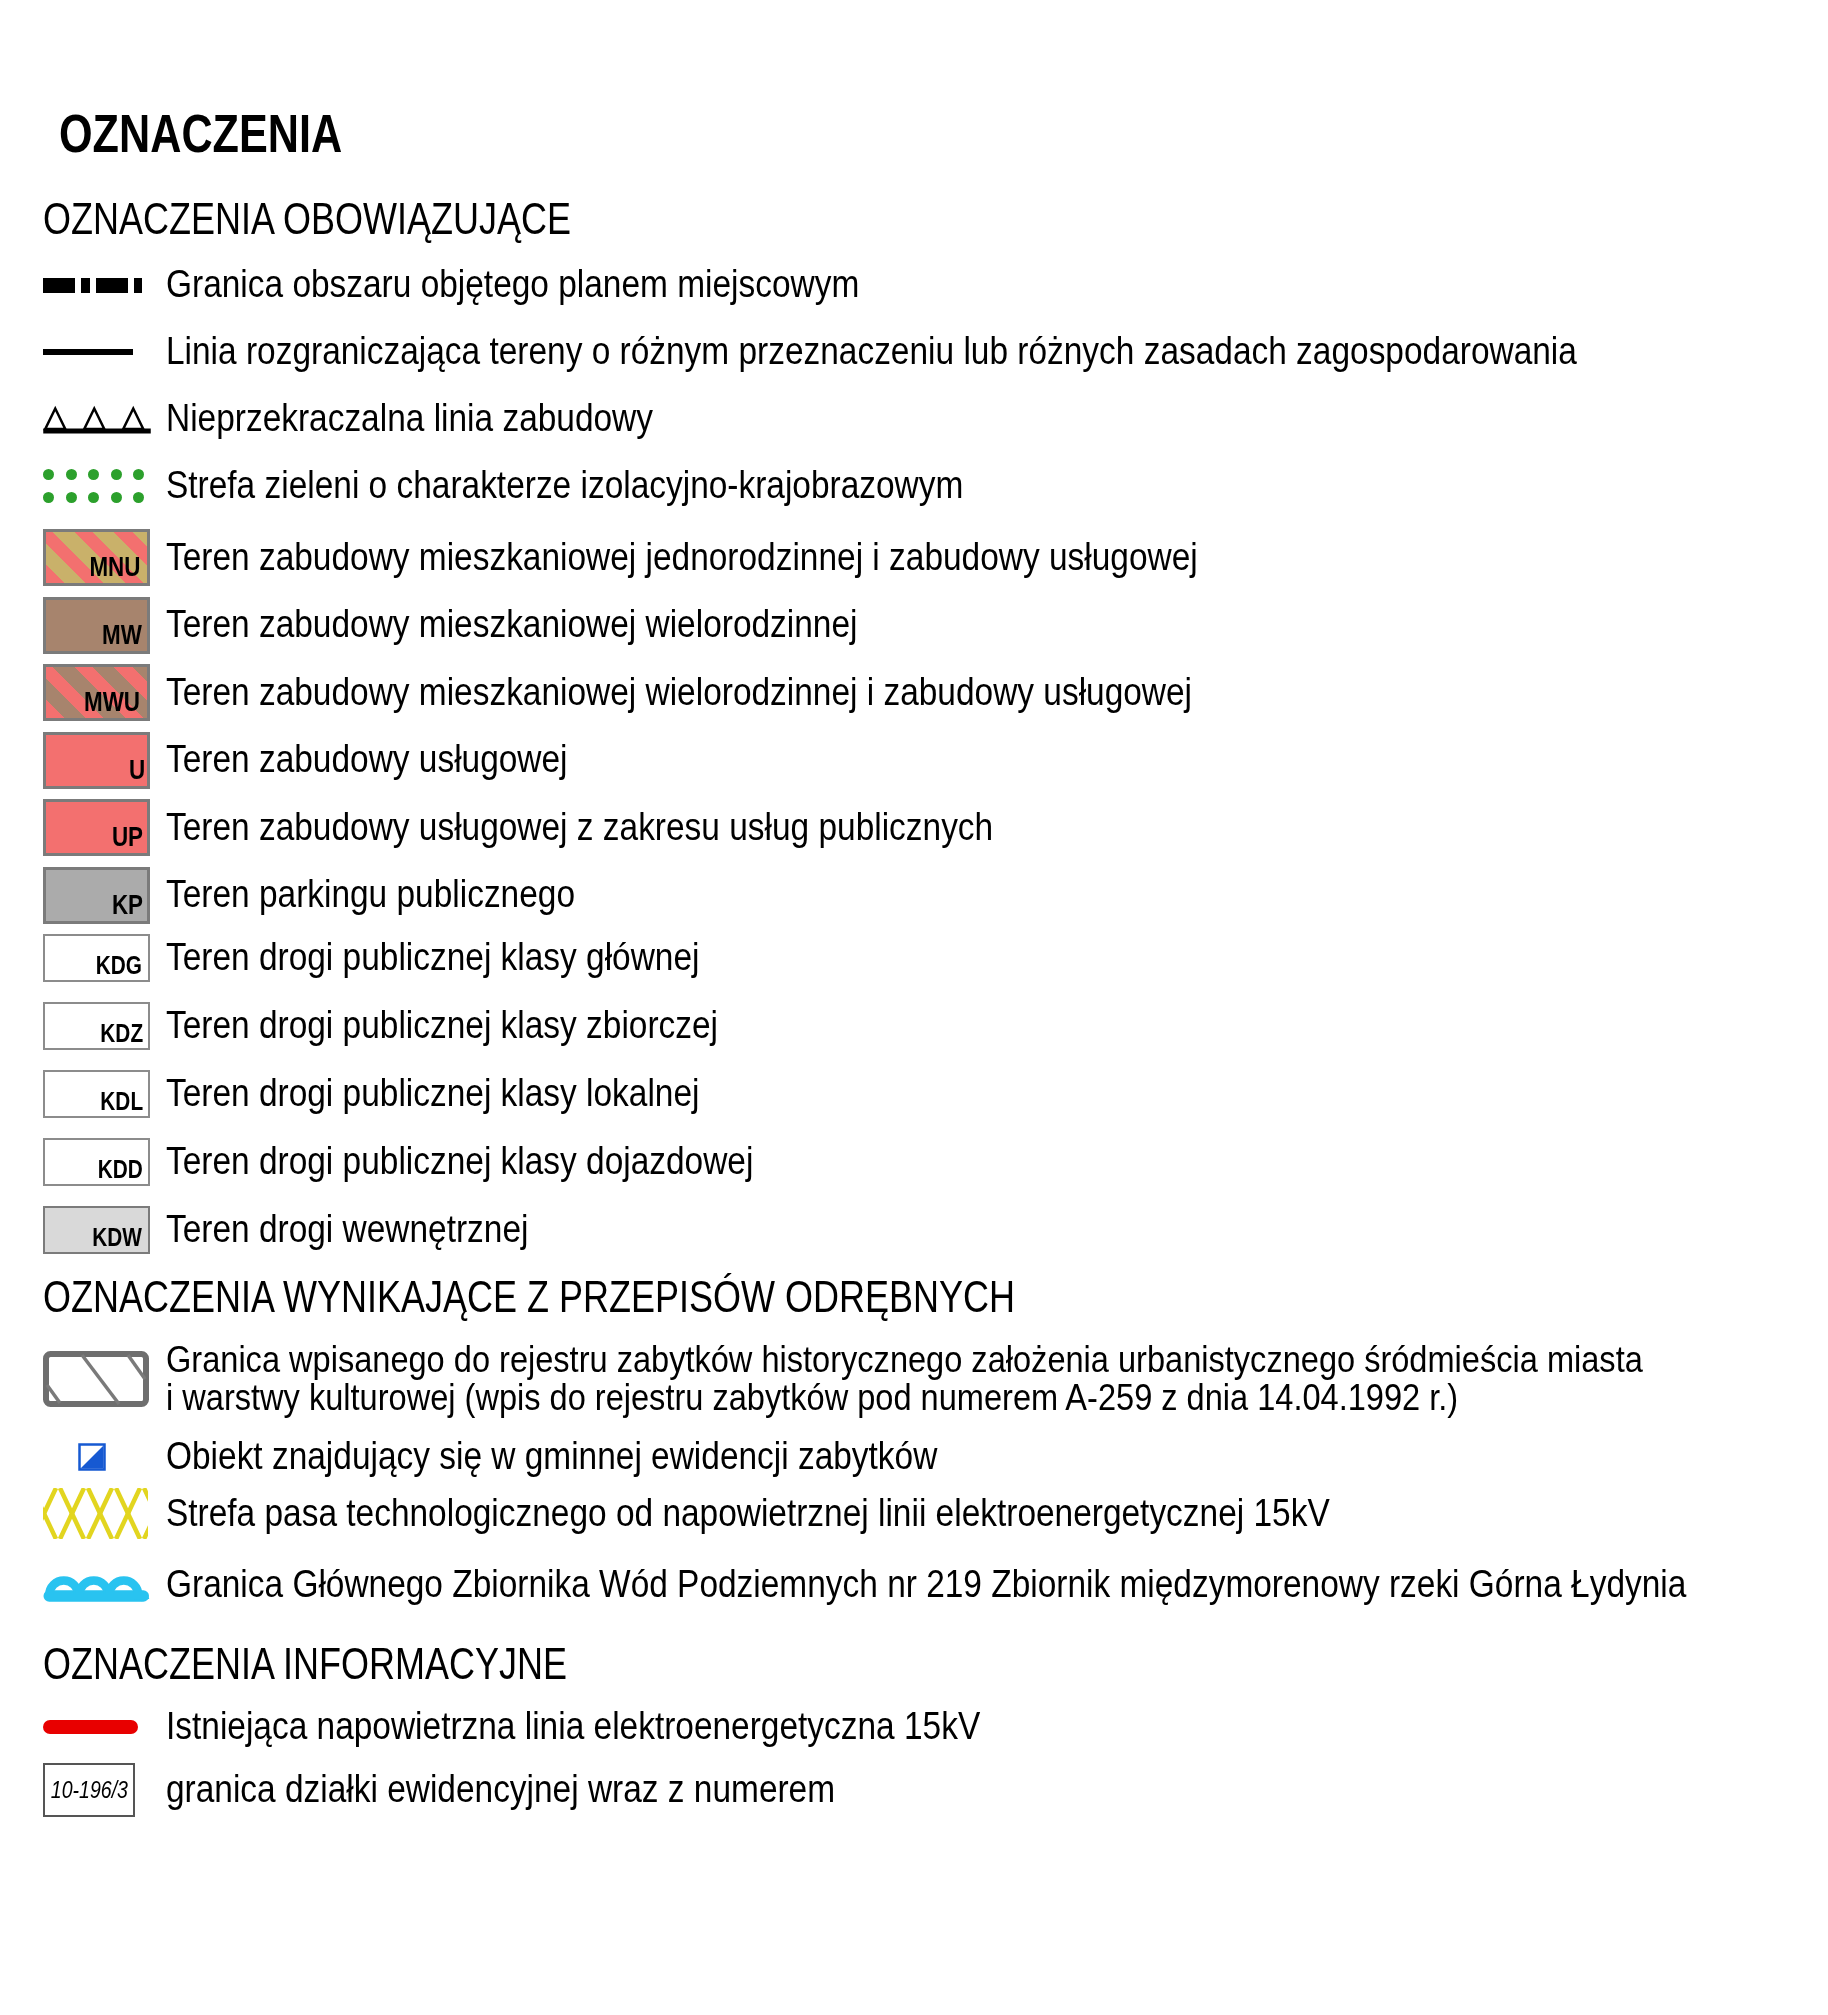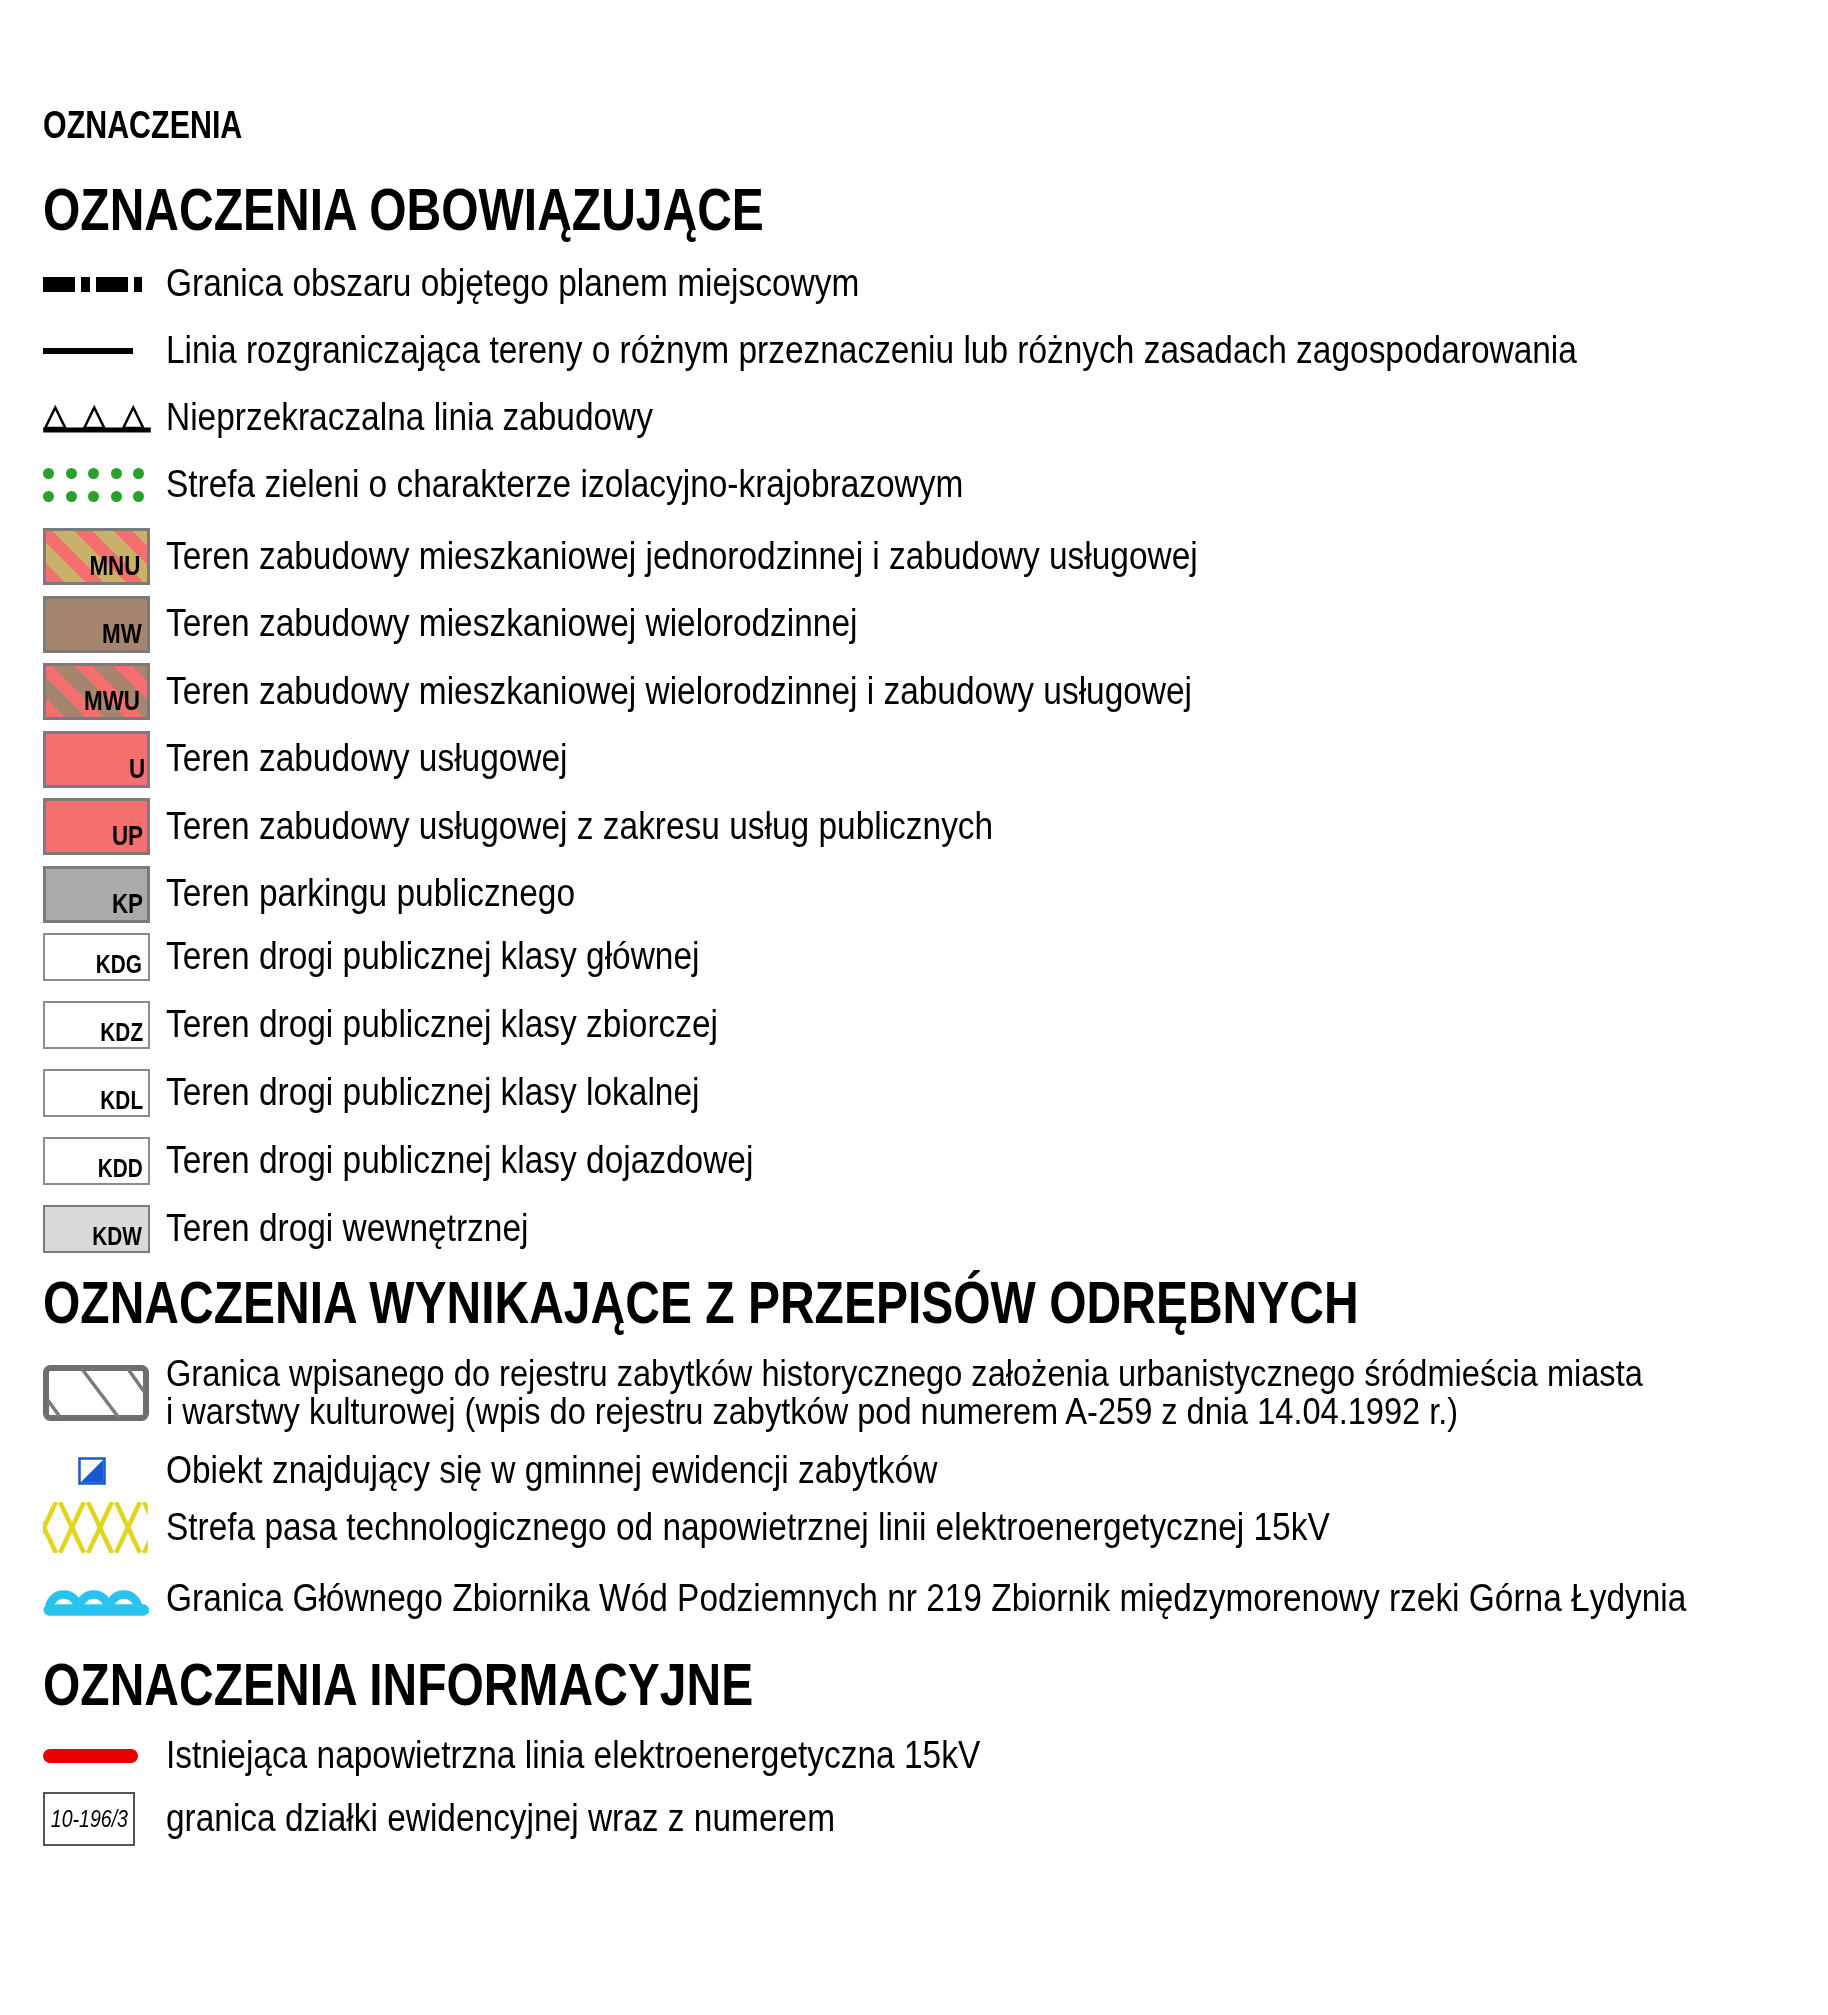--- a/index.html
+++ b/index.html
@@ -6,22 +6,22 @@
   .page{
     position:relative;
     width:1829px;height:2015px;
     box-sizing:border-box;
     padding:0 0 0 43px;
     overflow:hidden;
     background:#ffffff;
     font-family:"Liberation Sans", sans-serif;
     color:#000;
   }
-  h1.title{margin:106px 0 0 0;line-height:1;font-size:38px;font-weight:bold;}
-  h2.section{margin:36px 0 20px 0;line-height:1;font-size:60px;font-weight:bold;}
+  h1.title{margin:106px 0 0 16px;line-height:1;font-size:54px;font-weight:bold;}
+  h2.section{margin:36px 0 20px 0;line-height:1;font-size:45px;font-weight:normal;}
   h2.section.s2{margin:20px 0 22px 0;}
   h2.section.s3{margin:34px 0 19px 0;}
   .hx{display:inline-block;transform:scaleX(.8);transform-origin:left bottom;white-space:nowrap;}
 
   .row{display:flex;align-items:center;margin-bottom:19px;min-height:48px;}
   .row.bx{margin-bottom:10.5px;min-height:0;}
   .row.kd{margin-bottom:20px;min-height:0;}
   .row.r17{margin-top:15px;margin-bottom:19px;min-height:75px;}
   .row.r18{margin-bottom:8px;min-height:30px;}
   .row.r19{margin-bottom:23px;min-height:53px;}

